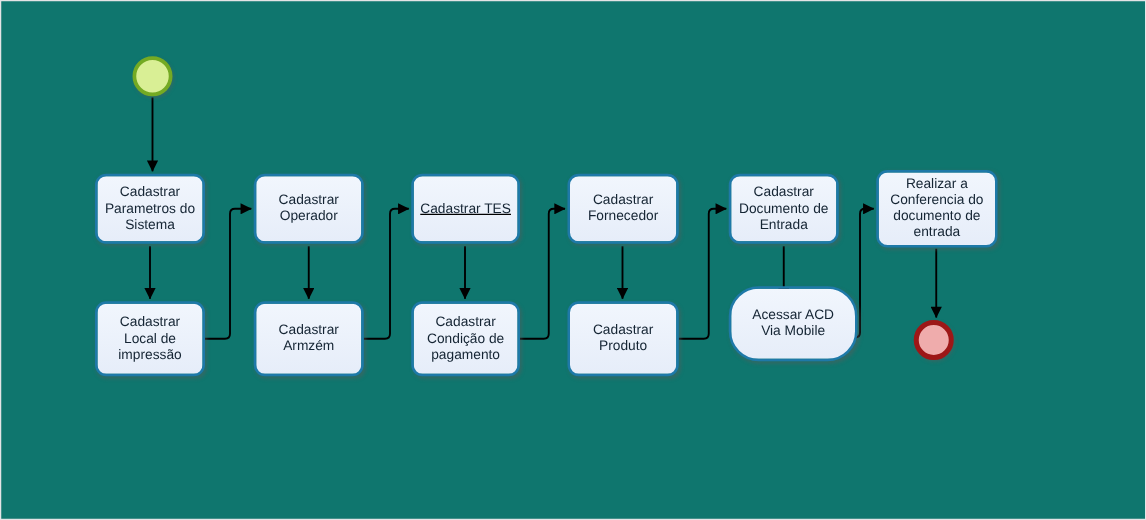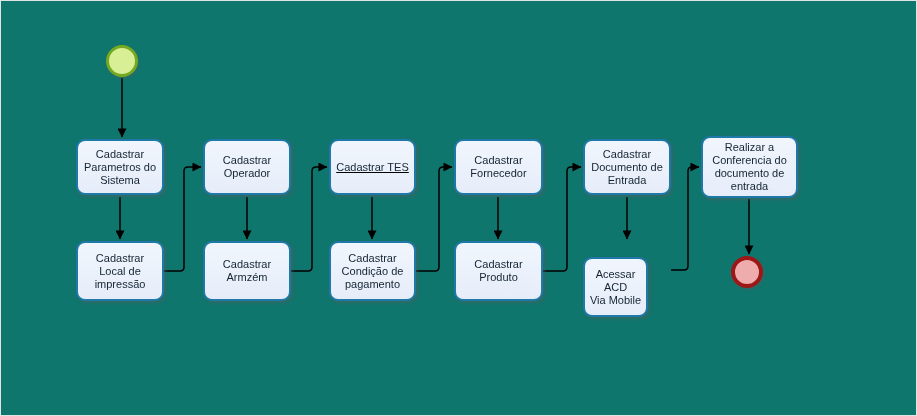--- a/index.html
+++ b/index.html
@@ -122,21 +122,21 @@
     <span class="task-label">Cadastrar
 Produto</span>
   </div>
 
   <div class="task" style="left:582px; top:138px; width:88px; height:56px;">
     <span class="task-label">Cadastrar
 Documento de
 Entrada</span>
   </div>
 
-  <div class="task" style="left:582px; top:256px; width:65px; height:60px;">
+  <div class="task" style="left:582px; top:228px; width:103px; height:60px;border-radius:24px;">
     <span class="task-label">Acessar ACD
 Via Mobile</span>
   </div>
 
   <div class="task" style="left:700px; top:135px; width:97px; height:62px;">
     <span class="task-label">Realizar a
 Conferencia do
 documento de
 entrada</span>
   </div>

